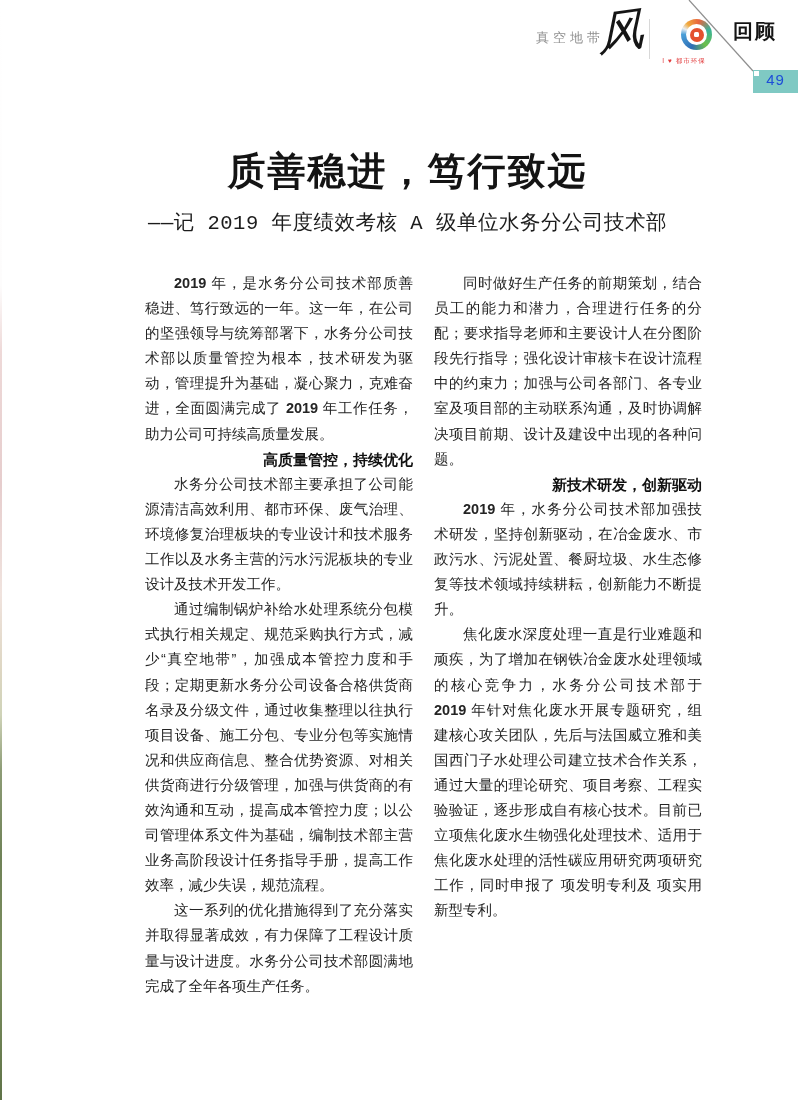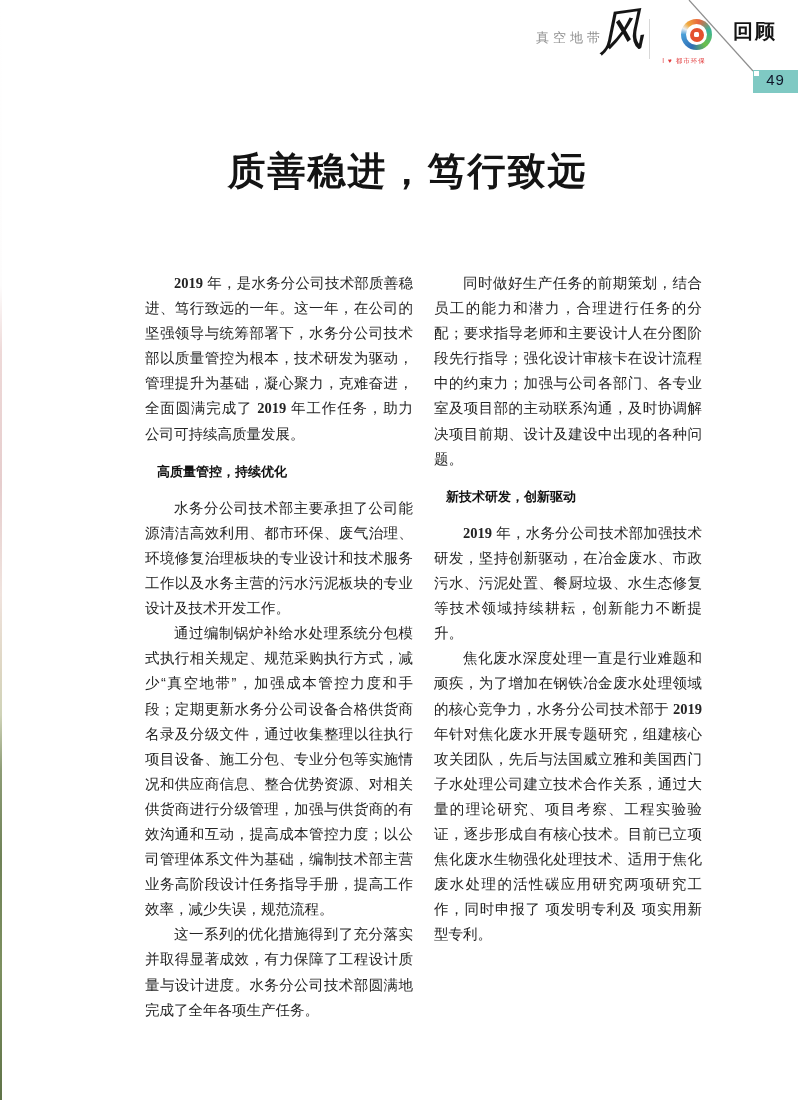--- a/index.html
+++ b/index.html
@@ -34,38 +34,38 @@
   .logo20 .ring-dot{position:absolute;left:3.5px;top:3.5px;width:14px;height:14px;border-radius:50%;background:#e4512f;}
   .logo20 .ring-core{position:absolute;left:4.5px;top:4.5px;width:5px;height:5px;border-radius:1.5px;background:#ffffff;}
   .logo-sub{position:absolute;left:652px;top:57px;width:64px;text-align:center;
     font-size:6.5px;color:#e23b3c;letter-spacing:1px;white-space:nowrap;}
 
   .corner-line{position:absolute;left:680px;top:0;width:80px;height:76px;}
   .review-label{position:absolute;left:733px;top:18px;font-size:20px;font-weight:700;color:#141414;letter-spacing:2px;}
 
   .page-badge{position:absolute;left:753px;top:70px;width:45px;height:23px;background:#7fc9c3;}
   .page-badge .num{position:absolute;left:0;top:1px;width:100%;text-align:center;
-    font-size:15px;font-weight:400;color:#0f172a;letter-spacing:1px;}
+    font-size:15px;font-weight:400;color:#1d4ed8;letter-spacing:1px;}
   .page-badge .notch{position:absolute;left:1px;top:1px;width:5px;height:5px;background:#ffffff;}
 
   
   .content{position:absolute;left:145px;top:150px;width:557px;font-family:Liberation Mono, monospace;}
   .doc-title{margin:0 32px 0 0;text-align:center;font-size:38px;line-height:1.25;
     font-weight:800;color:#141414;letter-spacing:2px;}
   .doc-subtitle{margin:10px 32px 0 0;text-align:center;font-size:20.5px;color:#1c1c1c;
     font-weight:400;letter-spacing:0.5px;}
 
   
   .article{position:absolute;left:145px;top:271px;width:557px;height:756px;
     column-count:2;column-gap:21px;column-fill:auto;overflow:hidden;
     font-size:14.5px;line-height:25.1px;text-align:justify;color:#242424;}
   .article p{margin:0;text-indent:2em;}
-  .article h3{margin:12px;font-size:13px;line-height:25.1px;text-align:left;
+  .article h3{margin:0;font-size:15px;line-height:25.1px;text-align:right;
     font-weight:700;color:#111111;}
-  .lat{font-family:Liberation Serif, serif;font-weight:700;}
+  .lat{font-family:Liberation Sans, sans-serif;font-weight:700;}
 </style>
 </head>
 <body>
 
 <div class="page">
 
   <div class="edge-strip"></div>
 
   <div class="brand-text">真空地带</div>
   <div class="brand-glyph">风</div>
@@ -90,20 +90,21 @@
 
   <div class="review-label">回顾</div>
 
   <div class="page-badge">
     <span class="notch"></span>
     <span class="num">49</span>
   </div>
 
   <div class="content">
     <h1 class="doc-title">质善稳进，笃行致远</h1>
+    <div class="doc-subtitle">——记 2019 年度绩效考核 A 级单位水务分公司技术部</div>
   </div>
 
   <div class="article">
     <p><span class="lat">2019</span> 年，是水务分公司技术部质善稳进、笃行致远的一年。这一年，在公司的坚强领导与统筹部署下，水务分公司技术部以质量管控为根本，技术研发为驱动，管理提升为基础，凝心聚力，克难奋进，全面圆满完成了 <span class="lat">2019</span> 年工作任务，助力公司可持续高质量发展。</p>
     <h3>高质量管控，持续优化</h3>
     <p>水务分公司技术部主要承担了公司能源清洁高效利用、都市环保、废气治理、环境修复治理板块的专业设计和技术服务工作以及水务主营的污水污泥板块的专业设计及技术开发工作。</p>
     <p>通过编制锅炉补给水处理系统分包模式执行相关规定、规范采购执行方式，减少“真空地带”，加强成本管控力度和手段；定期更新水务分公司设备合格供货商名录及分级文件，通过收集整理以往执行项目设备、施工分包、专业分包等实施情况和供应商信息、整合优势资源、对相关供货商进行分级管理，加强与供货商的有效沟通和互动，提高成本管控力度；以公司管理体系文件为基础，编制技术部主营业务高阶段设计任务指导手册，提高工作效率，减少失误，规范流程。</p>
     <p>这一系列的优化措施得到了充分落实并取得显著成效，有力保障了工程设计质量与设计进度。水务分公司技术部圆满地完成了全年各项生产任务。</p>
     <p>同时做好生产任务的前期策划，结合员工的能力和潜力，合理进行任务的分配；要求指导老师和主要设计人在分图阶段先行指导；强化设计审核卡在设计流程中的约束力；加强与公司各部门、各专业室及项目部的主动联系沟通，及时协调解决项目前期、设计及建设中出现的各种问题。</p>
     <h3>新技术研发，创新驱动</h3>

